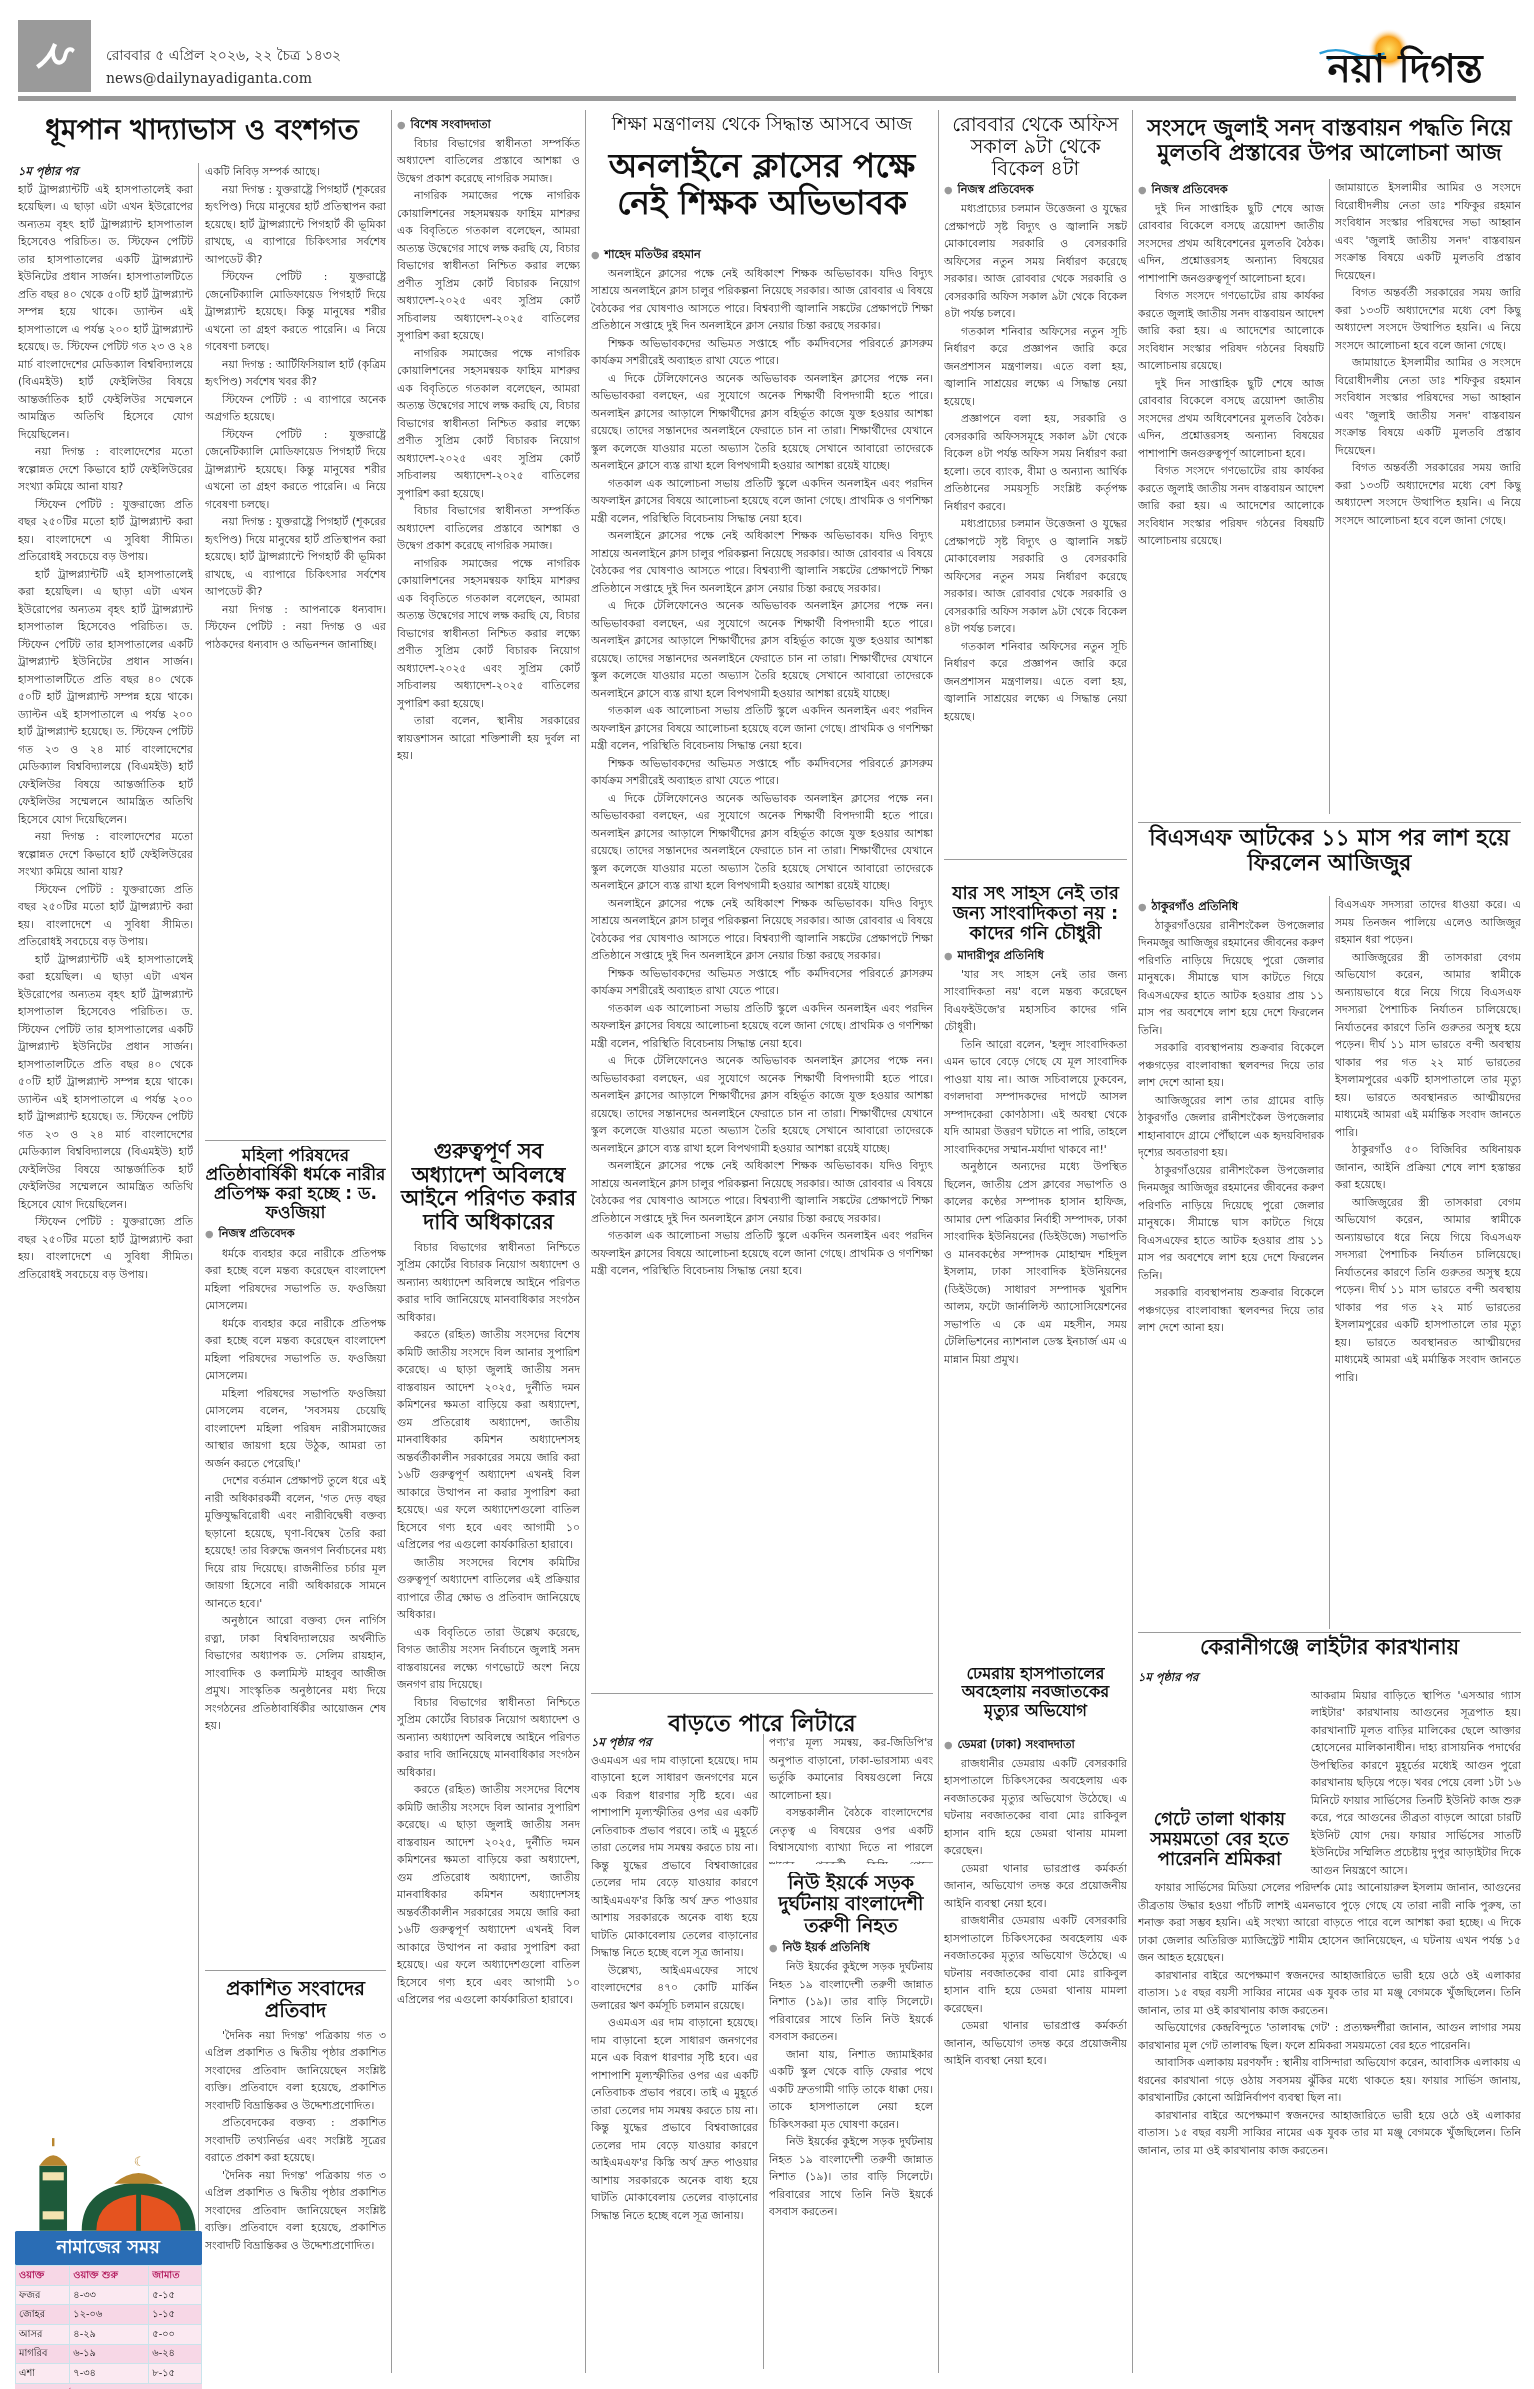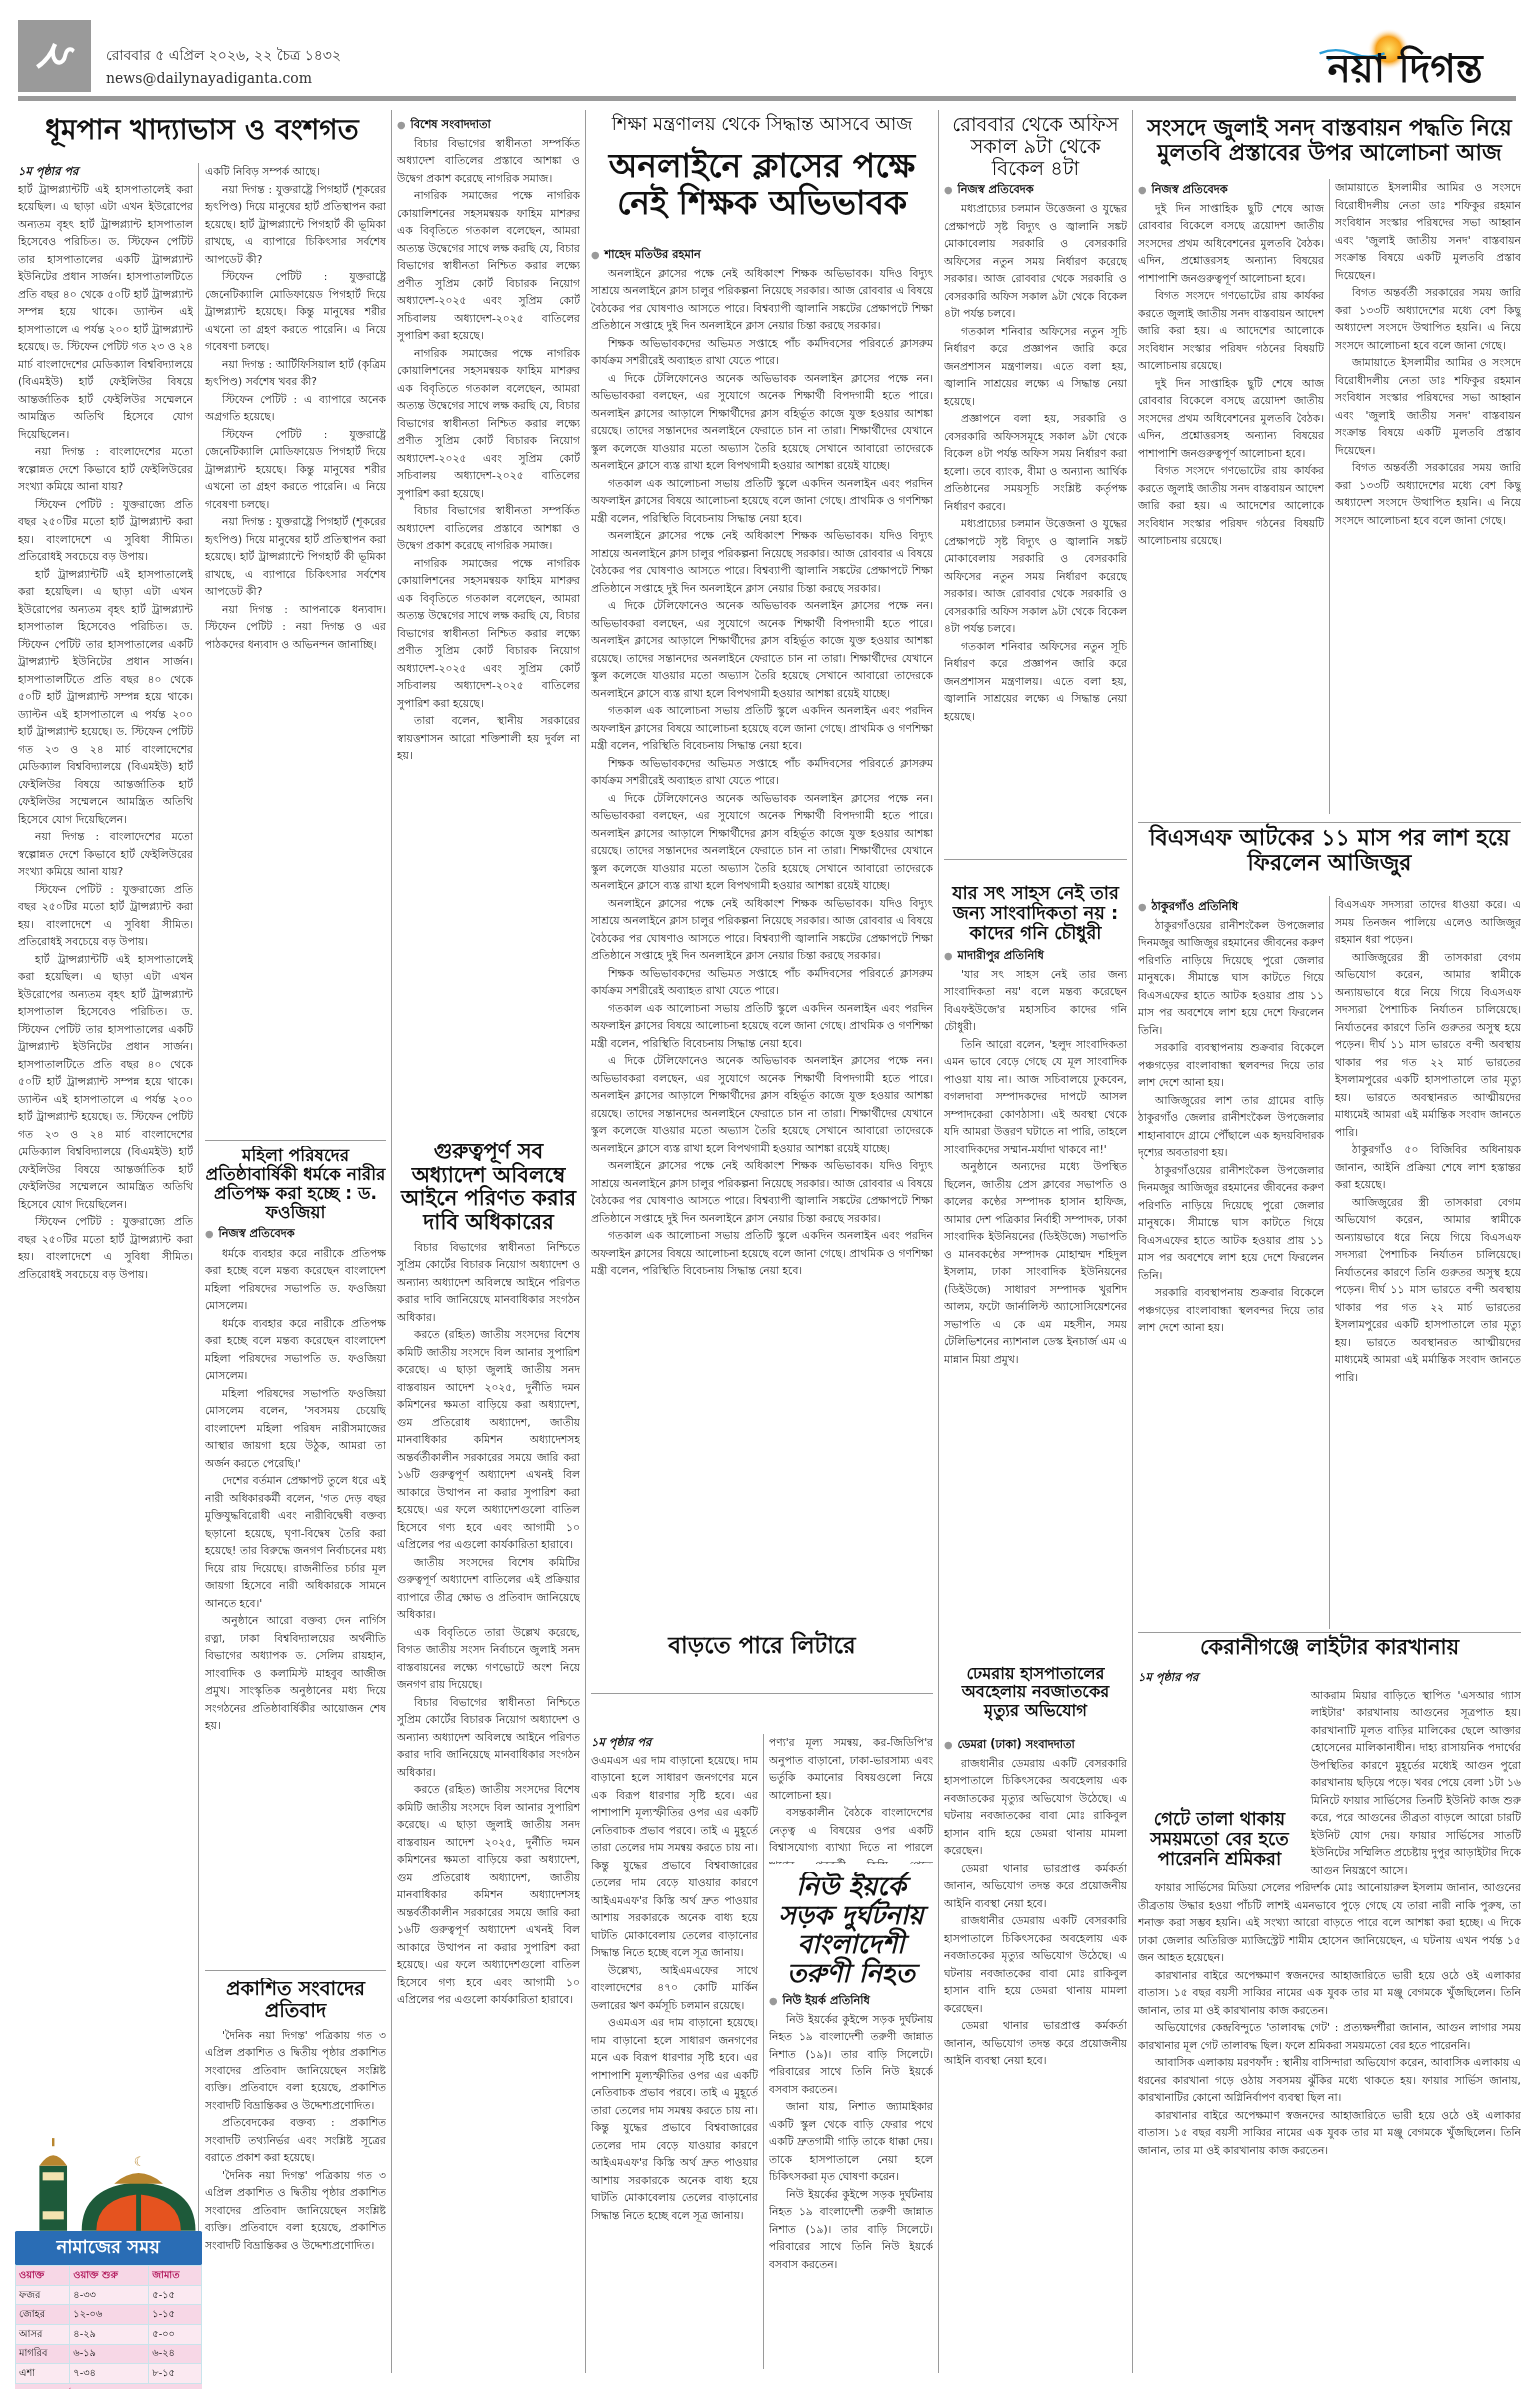--- a/index.html
+++ b/index.html
@@ -204,35 +204,35 @@
   <p>এ দিকে টেলিফোনেও অনেক অভিভাবক অনলাইন ক্লাসের পক্ষে নন। অভিভাবকরা বলছেন, এর সুযোগে অনেক শিক্ষার্থী বিপদগামী হতে পারে। অনলাইন ক্লাসের আড়ালে শিক্ষার্থীদের ক্লাস বহির্ভূত কাজে যুক্ত হওয়ার আশঙ্কা রয়েছে। তাদের সন্তানদের অনলাইনে ফেরাতে চান না তারা। শিক্ষার্থীদের যেখানে স্কুল কলেজে যাওয়ার মতো অভ্যাস তৈরি হয়েছে সেখানে আবারো তাদেরকে অনলাইনে ক্লাসে ব্যস্ত রাখা হলে বিপথগামী হওয়ার আশঙ্কা রয়েই যাচ্ছে।</p>
   <p>অনলাইনে ক্লাসের পক্ষে নেই অধিকাংশ শিক্ষক অভিভাবক। যদিও বিদ্যুৎ সাশ্রয়ে অনলাইনে ক্লাস চালুর পরিকল্পনা নিয়েছে সরকার। আজ রোববার এ বিষয়ে বৈঠকের পর ঘোষণাও আসতে পারে। বিশ্বব্যাপী জ্বালানি সঙ্কটের প্রেক্ষাপটে শিক্ষা প্রতিষ্ঠানে সপ্তাহে দুই দিন অনলাইনে ক্লাস নেয়ার চিন্তা করছে সরকার।</p>
   <p>শিক্ষক অভিভাবকদের অভিমত সপ্তাহে পাঁচ কর্মদিবসের পরিবর্তে ক্লাসরুম কার্যক্রম সশরীরেই অব্যাহত রাখা যেতে পারে।</p>
   <p>গতকাল এক আলোচনা সভায় প্রতিটি স্কুলে একদিন অনলাইন এবং পরদিন অফলাইন ক্লাসের বিষয়ে আলোচনা হয়েছে বলে জানা গেছে। প্রাথমিক ও গণশিক্ষা মন্ত্রী বলেন, পরিস্থিতি বিবেচনায় সিদ্ধান্ত নেয়া হবে।</p>
   <p>এ দিকে টেলিফোনেও অনেক অভিভাবক অনলাইন ক্লাসের পক্ষে নন। অভিভাবকরা বলছেন, এর সুযোগে অনেক শিক্ষার্থী বিপদগামী হতে পারে। অনলাইন ক্লাসের আড়ালে শিক্ষার্থীদের ক্লাস বহির্ভূত কাজে যুক্ত হওয়ার আশঙ্কা রয়েছে। তাদের সন্তানদের অনলাইনে ফেরাতে চান না তারা। শিক্ষার্থীদের যেখানে স্কুল কলেজে যাওয়ার মতো অভ্যাস তৈরি হয়েছে সেখানে আবারো তাদেরকে অনলাইনে ক্লাসে ব্যস্ত রাখা হলে বিপথগামী হওয়ার আশঙ্কা রয়েই যাচ্ছে।</p>
   <p>অনলাইনে ক্লাসের পক্ষে নেই অধিকাংশ শিক্ষক অভিভাবক। যদিও বিদ্যুৎ সাশ্রয়ে অনলাইনে ক্লাস চালুর পরিকল্পনা নিয়েছে সরকার। আজ রোববার এ বিষয়ে বৈঠকের পর ঘোষণাও আসতে পারে। বিশ্বব্যাপী জ্বালানি সঙ্কটের প্রেক্ষাপটে শিক্ষা প্রতিষ্ঠানে সপ্তাহে দুই দিন অনলাইনে ক্লাস নেয়ার চিন্তা করছে সরকার।</p>
   <p>গতকাল এক আলোচনা সভায় প্রতিটি স্কুলে একদিন অনলাইন এবং পরদিন অফলাইন ক্লাসের বিষয়ে আলোচনা হয়েছে বলে জানা গেছে। প্রাথমিক ও গণশিক্ষা মন্ত্রী বলেন, পরিস্থিতি বিবেচনায় সিদ্ধান্ত নেয়া হবে।</p>
 </div>
 
 <div class="hrule" style="left:591px;top:1693px;width:342px;"></div>
-<div class="abs hl" style="left:591px;top:1633px;width:342px;font-size:23px;">বাড়তে পারে লিটারে</div>
+<div class="abs hl" style="left:591px;top:1711px;width:342px;font-size:23px;">বাড়তে পারে লিটারে</div>
 <div class="col" style="left:591px;top:1734px;width:167px;height:635px;">
   <div class="cont">১ম পৃষ্ঠার পর</div>
   <p class="noindent">ওএমএস এর দাম বাড়ানো হয়েছে। দাম বাড়ানো হলে সাধারণ জনগণের মনে এক বিরূপ ধারণার সৃষ্টি হবে। এর পাশাপাশি মূল্যস্ফীতির ওপর এর একটি নেতিবাচক প্রভাব পরবে। তাই এ মুহূর্তে তারা তেলের দাম সমন্বয় করতে চায় না। কিন্তু যুদ্ধের প্রভাবে বিশ্ববাজারের তেলের দাম বেড়ে যাওয়ার কারণে আইএমএফ'র কিস্তি অর্থ দ্রুত পাওয়ার আশায় সরকারকে অনেক বাধ্য হয়ে ঘাটতি মোকাবেলায় তেলের বাড়ানোর সিদ্ধান্ত নিতে হচ্ছে বলে সূত্র জানায়।</p>
   <p>উল্লেখ্য, আইএমএফের সাথে বাংলাদেশের ৪৭০ কোটি মার্কিন ডলারের ঋণ কর্মসূচি চলমান রয়েছে।</p>
   <p>ওএমএস এর দাম বাড়ানো হয়েছে। দাম বাড়ানো হলে সাধারণ জনগণের মনে এক বিরূপ ধারণার সৃষ্টি হবে। এর পাশাপাশি মূল্যস্ফীতির ওপর এর একটি নেতিবাচক প্রভাব পরবে। তাই এ মুহূর্তে তারা তেলের দাম সমন্বয় করতে চায় না। কিন্তু যুদ্ধের প্রভাবে বিশ্ববাজারের তেলের দাম বেড়ে যাওয়ার কারণে আইএমএফ'র কিস্তি অর্থ দ্রুত পাওয়ার আশায় সরকারকে অনেক বাধ্য হয়ে ঘাটতি মোকাবেলায় তেলের বাড়ানোর সিদ্ধান্ত নিতে হচ্ছে বলে সূত্র জানায়।</p>
 </div>
 <div class="vrule" style="left:763px;top:1734px;height:635px;"></div>
 <div class="col" style="left:769px;top:1734px;width:164px;height:130px;">
   <p class="noindent">পণ্য'র মূল্য সমন্বয়, কর-জিডিপি'র অনুপাত বাড়ানো, ঢাকা-ভারসাম্য এবং ভর্তুকি কমানোর বিষয়গুলো নিয়ে আলোচনা হয়।</p>
   <p>বসন্তকালীন বৈঠকে বাংলাদেশের নেতৃত্ব এ বিষয়ের ওপর একটি বিশ্বাসযোগ্য ব্যাখ্যা দিতে না পারলে ঋণের পরবর্তী কিস্তি পেতে বাংলাদেশকে বেগ পেতে হতে পারে বলে মনে করছেন বিশ্লেষকরা।</p>
 </div>
 
 <div class="col" style="left:769px;top:1872px;width:164px;height:497px;">
-  <div class="hl" style="font-size:26px;margin-bottom:3.3px;font-style:italic;">নিউ ইয়র্কে সড়ক দুর্ঘটনায় বাংলাদেশী তরুণী নিহত</div>
+  <div class="hl" style="font-size:19px;margin-bottom:3.3px;">নিউ ইয়র্কে সড়ক দুর্ঘটনায় বাংলাদেশী তরুণী নিহত</div>
   <div class="byline">নিউ ইয়র্ক প্রতিনিধি</div>
   <p>নিউ ইয়র্কের কুইন্সে সড়ক দুর্ঘটনায় নিহত ১৯ বাংলাদেশী তরুণী জান্নাত নিশাত (১৯)। তার বাড়ি সিলেটে। পরিবারের সাথে তিনি নিউ ইয়র্কে বসবাস করতেন।</p>
   <p>জানা যায়, নিশাত জ্যামাইকার একটি স্কুল থেকে বাড়ি ফেরার পথে একটি দ্রুতগামী গাড়ি তাকে ধাক্কা দেয়। তাকে হাসপাতালে নেয়া হলে চিকিৎসকরা মৃত ঘোষণা করেন।</p>
   <p>নিউ ইয়র্কের কুইন্সে সড়ক দুর্ঘটনায় নিহত ১৯ বাংলাদেশী তরুণী জান্নাত নিশাত (১৯)। তার বাড়ি সিলেটে। পরিবারের সাথে তিনি নিউ ইয়র্কে বসবাস করতেন।</p>
 </div>
 <div class="vrule" style="left:938px;top:110px;height:2263px;"></div>
 
 <div class="col" style="left:944px;top:114px;width:183px;height:733px;">
   <div class="hl" style="font-size:19.5px;font-weight:normal;color:#111;">রোববার থেকে অফিস সকাল ৯টা থেকে বিকেল ৪টা</div>
   <div class="byline">নিজস্ব প্রতিবেদক</div>

